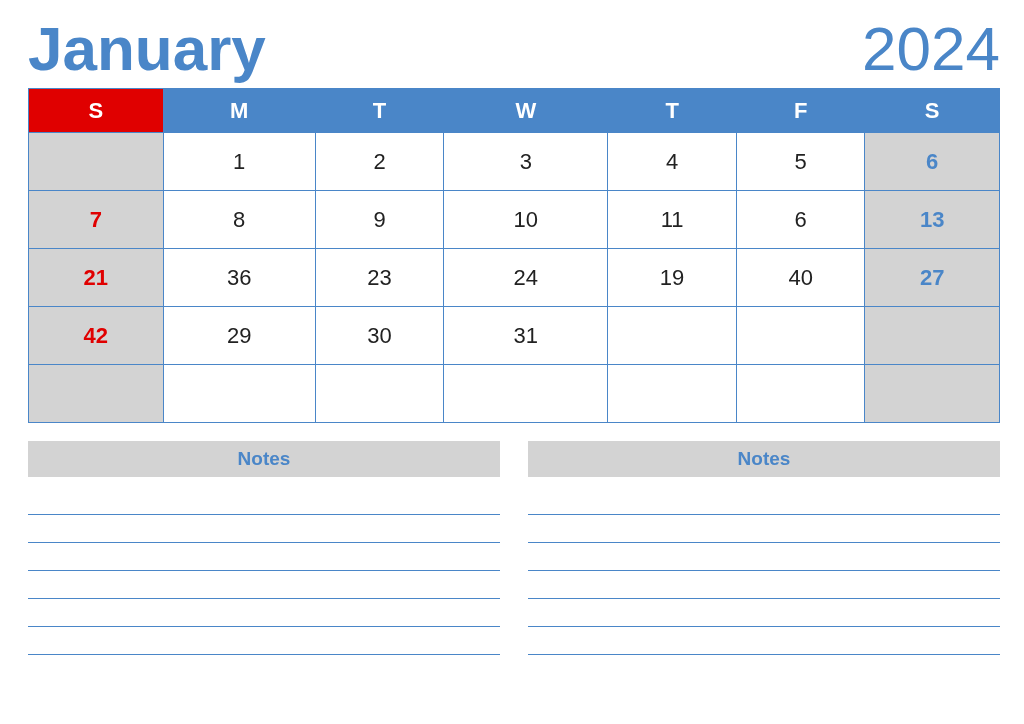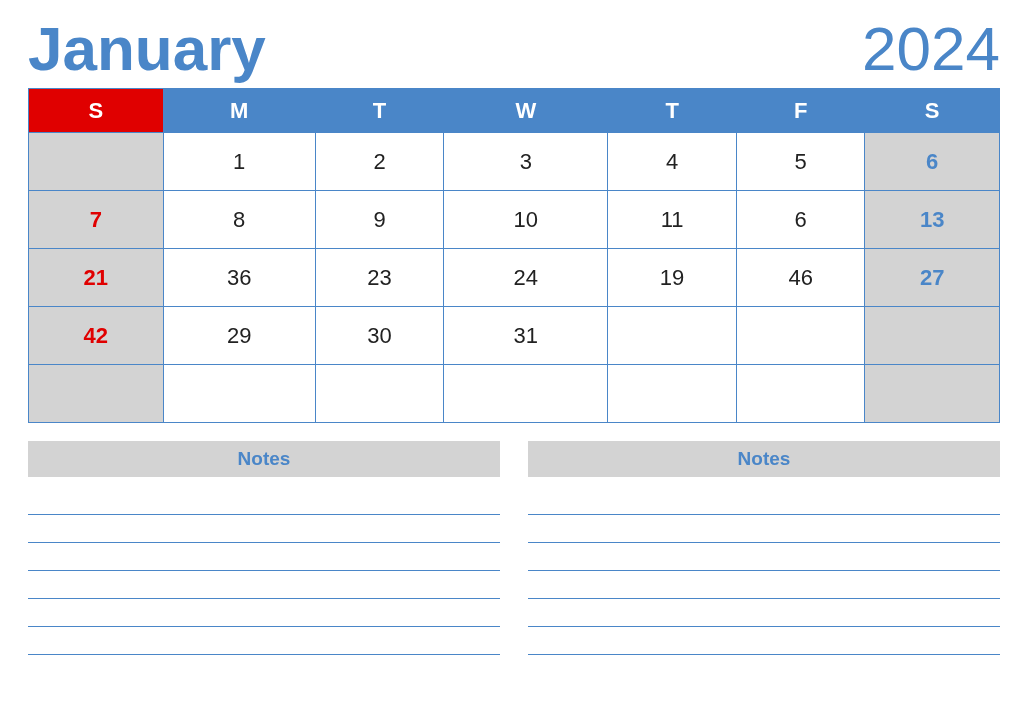--- a/index.html
+++ b/index.html
@@ -177,21 +177,21 @@
         <td class="saturday">13</td>
       </tr>
 
 
       <tr>
         <td class="sunday">21</td>
         <td>36</td>
         <td>23</td>
         <td>24</td>
         <td>19</td>
-        <td>46</td>
+        <td>40</td>
         <td class="saturday">27</td>
       </tr>
 
       <tr>
         <td class="sunday">42</td>
         <td>29</td>
         <td>30</td>
         <td>31</td>
         <td class="empty-white"></td>
         <td class="empty-white"></td>

